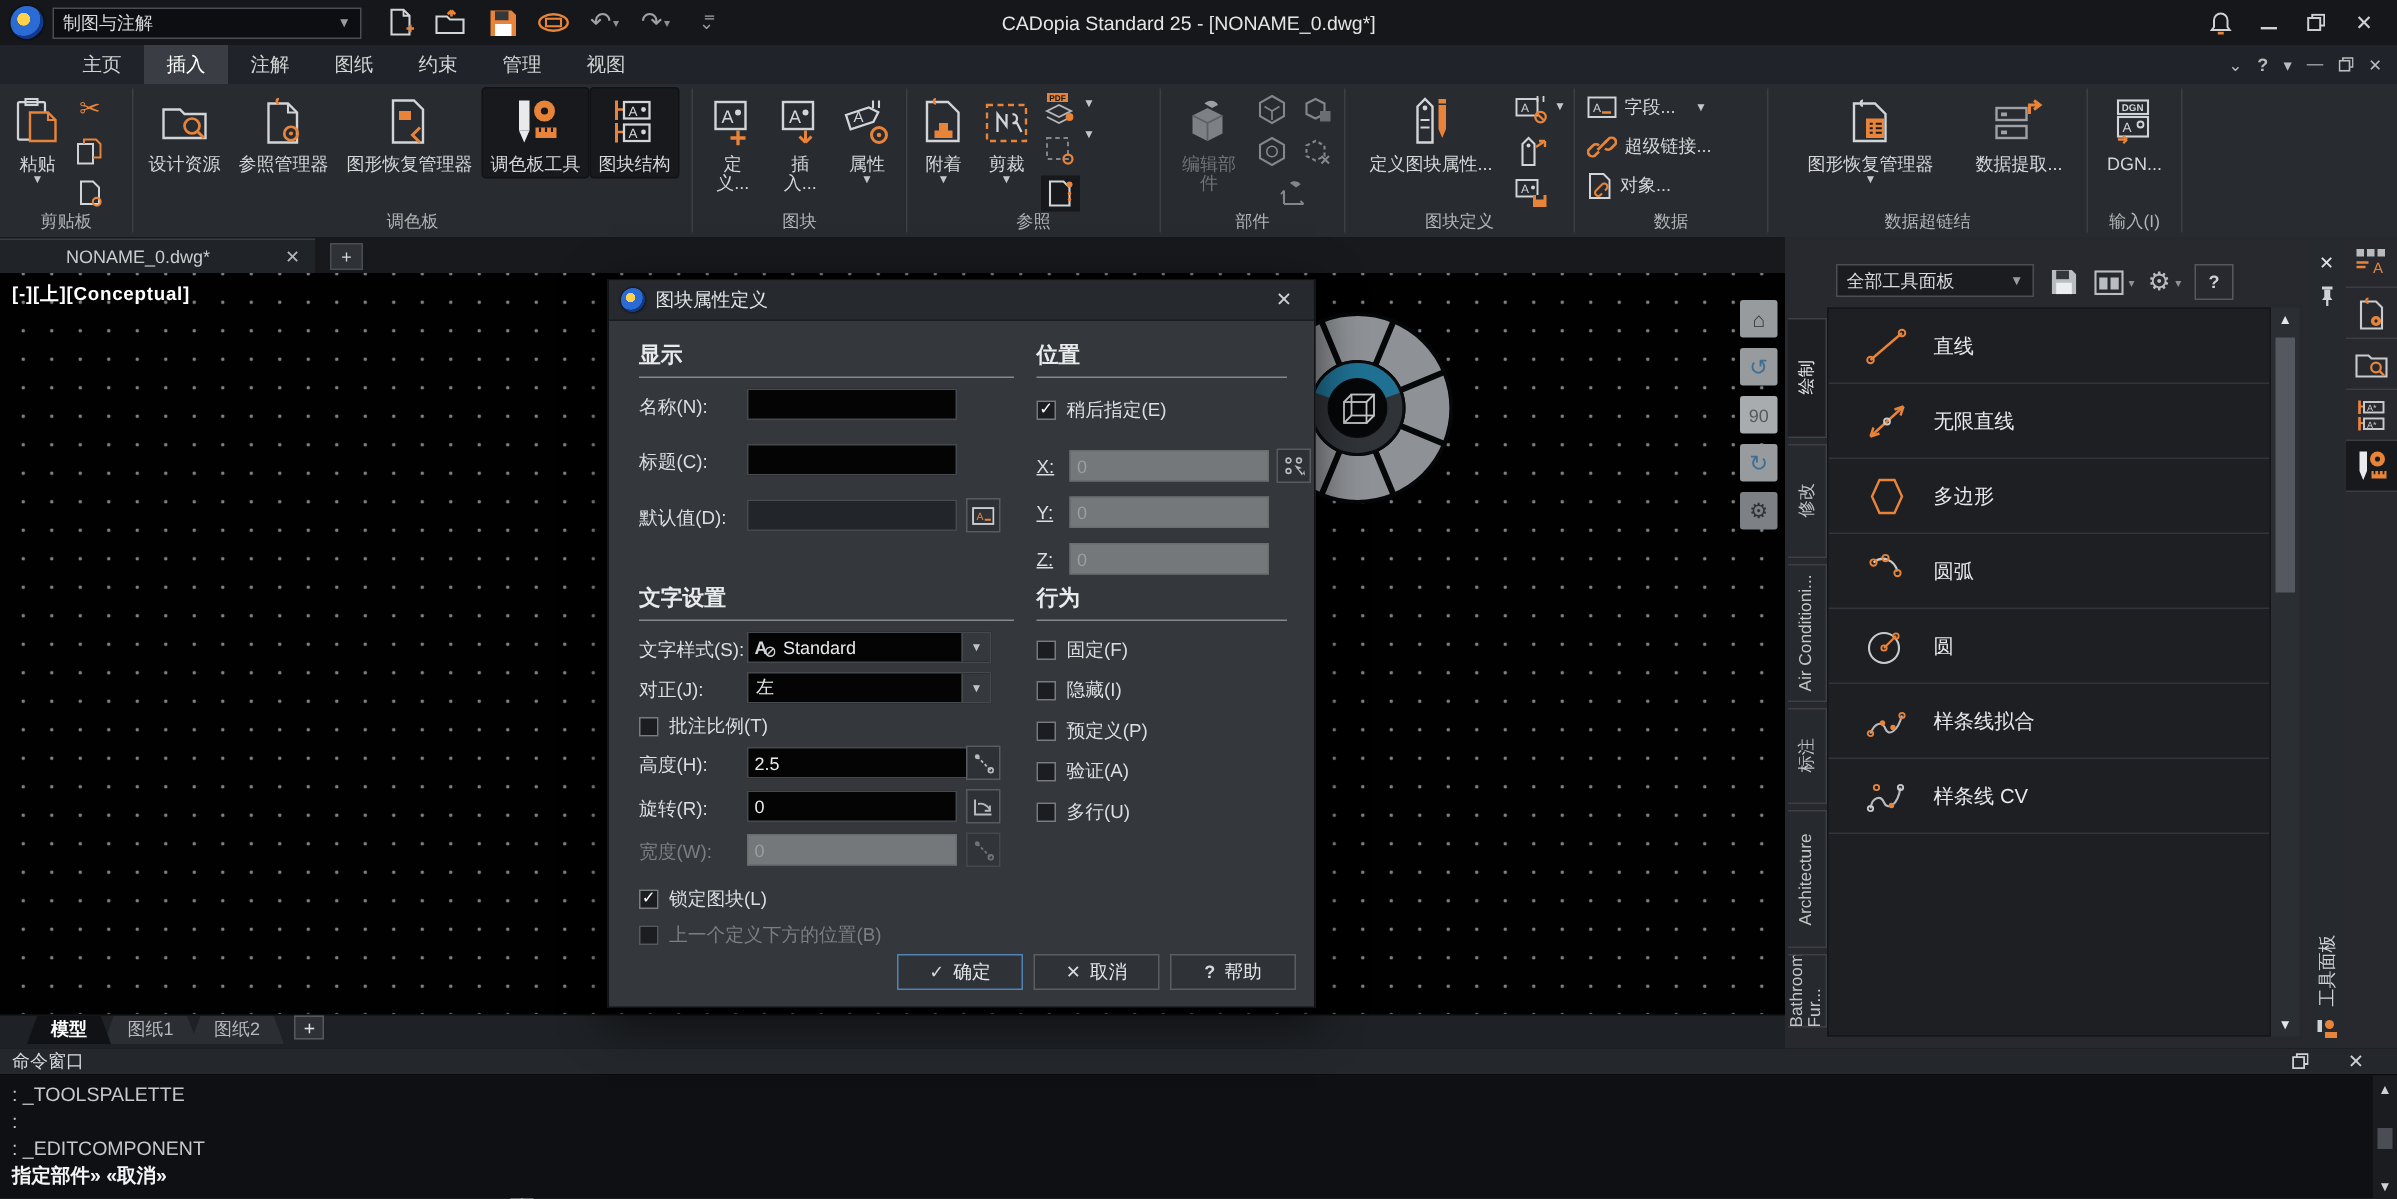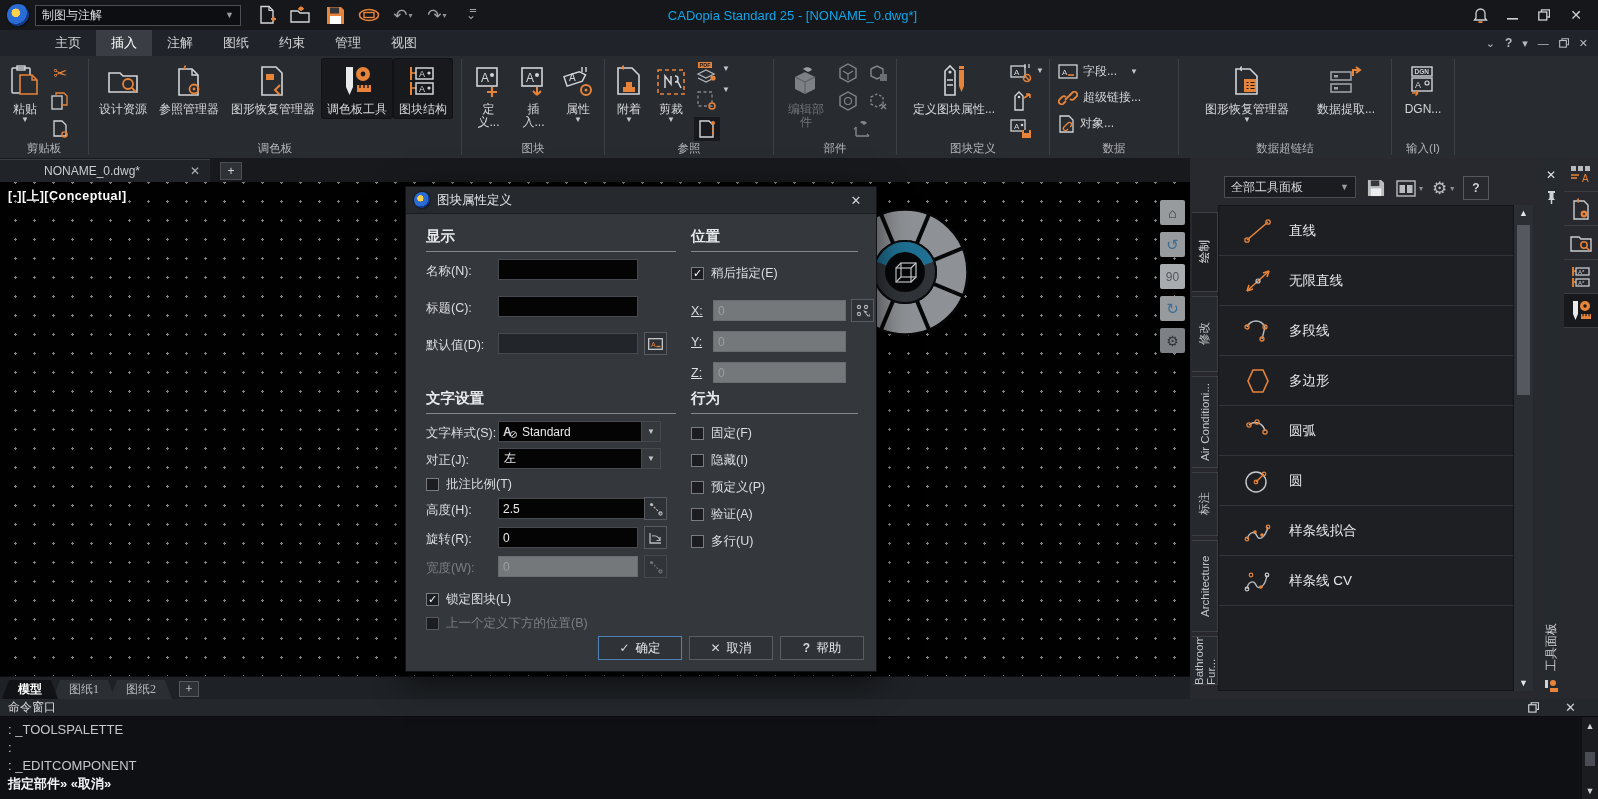--- a/index.html
+++ b/index.html
@@ -14,21 +14,21 @@
 
   
   #titlebar { position:absolute; left:0; top:0; width:1598px; height:30px; background:#15171a; display:flex; align-items:center; }
   .logo { width:22px; height:22px; margin:0 6px 0 7px; border-radius:50%;
     background:radial-gradient(circle at 40% 40%, #ffd24a 0 22%, #2a6bd4 24% 58%, #123a8c 60% 72%, #0a0c10 74%); box-shadow:0 0 2px #000; }
   .ws-select { width:206px; height:21px; background:#0c0e11; border:1px solid #4a4e54; display:flex; align-items:center; padding:0 6px; color:#d8dadc; }
   .ws-select .arrow { margin-left:auto; color:#9a9da0; font-size:9px; }
   .qat { display:flex; align-items:center; gap:10px; margin-left:14px; }
   .qat-btn { width:24px; height:24px; }
   .mini-caret { color:#8e9194; font-size:8px; margin-left:1px; }
-  .win-title { position:absolute; left:0; right:13px; text-align:center; font-size:13px; color:#0ea5e9; pointer-events:none; }
+  .win-title { position:absolute; left:0; right:13px; text-align:center; font-size:13px; color:#e5e5e5; pointer-events:none; }
   .tb-right { margin-left:auto; display:flex; align-items:center; gap:4px; padding-right:8px; }
   .wbtn { width:28px; height:22px; color:#cfd2d5; font-size:12px; }
 
   
   #menubar { position:absolute; left:0; top:30px; width:1598px; height:26px; background:#202329; display:flex; align-items:stretch; }
   .mtabs { display:flex; margin-left:40px; }
   .mtab { padding:0 15px; display:flex; align-items:center; font-size:13px; color:#d2d4d6; }
   .mtab.active { background:#3a3e44; color:#fff; }
   .mb-right { margin-left:auto; display:flex; align-items:center; gap:10px; padding-right:10px; color:#b9bcbe; }
   .mb-right .sm { font-size:11px; }
@@ -109,21 +109,21 @@
   .pal-scroll .thumb { width:13px; height:170px; background:#55595f; margin-top:4px; }
   .pal-scroll .sarrow { color:#e4e6e8; font-size:9px; height:16px; display:flex; align-items:center; }
   .pal-scroll .sarrow.down { margin-top:auto; }
   .pal-strip { position:absolute; left:350px; top:0; width:22px; height:100%; background:#26292d; display:flex; flex-direction:column; align-items:center; padding-top:10px; }
   .strip-x { color:#e0e2e4; font-size:12px; }
   .strip-title { margin-top:auto; margin-bottom:8px; color:#d2d4d6; font-size:12px; writing-mode:vertical-rl; text-orientation:sideways; transform:rotate(180deg); }
   .dock-icons { position:absolute; left:374px; top:0; width:34px; display:flex; flex-direction:column; }
   .dockbtn { height:34px; border-bottom:1px solid #3a3d42; display:flex; align-items:center; justify-content:center; }
 
   
-  #sheettabs { position:absolute; left:0; top:676px; width:1190px; height:23px; background:#1e2125; display:flex; align-items:flex-end; padding-left:2px; border-top:1px solid #0c0d0f;font-family:Liberation Serif, serif; }
+  #sheettabs { position:absolute; left:0; top:676px; width:1190px; height:23px; background:#1e2125; display:flex; align-items:flex-start; padding-left:18px; border-top:1px solid #0c0d0f; }
   .stab { height:19px; padding:0 16px; display:flex; align-items:center; font-size:12px; color:#b6b9bb; background:#2b2e33;
     clip-path:polygon(7px 0, calc(100% - 7px) 0, 100% 100%, 0 100%); margin-right:-5px; }
   .stab.active { background:#101215; color:#fff; font-weight:bold; z-index:2; }
   .stab-add { width:20px; height:16px; margin:0 0 2px 12px; background:#2e3136; border:1px solid #55585c; color:#e0e2e4; font-size:13px; display:flex; align-items:center; justify-content:center; }
 
   
   #cmdwin { position:absolute; left:0; top:699px; width:1598px; height:100px; background:#0e1013; }
   .cmd-head { height:18px; background:#24272b; border-bottom:1px solid #0a0b0d; display:flex; align-items:center; padding:0 8px; font-size:12px; color:#d8dadc; }
   .cmd-head .hr { margin-left:auto; display:flex; gap:26px; padding-right:14px; color:#cfd2d5; }
   .cmd-body { position:absolute; left:0; top:18px; right:16px; bottom:0; padding:4px 8px; font-size:13px; color:#c6c9cc; line-height:18px; }
@@ -875,29 +875,20 @@
       <svg width="30" height="28" viewBox="0 0 30 28">
           <line x1="4" y1="24" x2="26" y2="4" stroke="#e8843a" stroke-width="1.6"></line>
           <path d="M4 24l2-6m-2 6l6-2" stroke="#e8843a" stroke-width="1.6" fill="none"></path>
           <path d="M26 4l-2 6m2-6l-6 2" stroke="#e8843a" stroke-width="1.6" fill="none"></path>
           <circle cx="15" cy="14" r="2" fill="none" stroke="#c8cbce" stroke-width="1.2"></circle>
         </svg>
       <span>无限直线</span>
     </div>
     <div class="pitem">
       <svg width="30" height="28" viewBox="0 0 30 28">
-          <path d="M4 10c4-8 14-8 18 0l-3 12" fill="none" stroke="#b8bbbe" stroke-width="1.4"></path>
-          <circle cx="4" cy="10" r="2" fill="none" stroke="#e8843a" stroke-width="1.3"></circle>
-          <circle cx="22" cy="10" r="2" fill="none" stroke="#e8843a" stroke-width="1.3"></circle>
-          <circle cx="19" cy="22" r="2" fill="none" stroke="#e8843a" stroke-width="1.3"></circle>
-        </svg>
-      <span>多段线</span>
-    </div>
-    <div class="pitem">
-      <svg width="30" height="28" viewBox="0 0 30 28">
           <path d="M10 3h10l5 11-5 11H10L5 14z" fill="none" stroke="#e8843a" stroke-width="1.6"></path>
         </svg>
       <span>多边形</span>
     </div>
     <div class="pitem">
       <svg width="30" height="28" viewBox="0 0 30 28">
           <path d="M6 8c6-5 14-2 16 6" fill="none" stroke="#c8cbce" stroke-width="1.5"></path>
           <circle cx="6" cy="8" r="2.1" fill="none" stroke="#e8843a" stroke-width="1.3"></circle>
           <circle cx="14" cy="5" r="2.1" fill="none" stroke="#e8843a" stroke-width="1.3"></circle>
           <circle cx="22" cy="15" r="2.1" fill="none" stroke="#e8843a" stroke-width="1.3"></circle>

